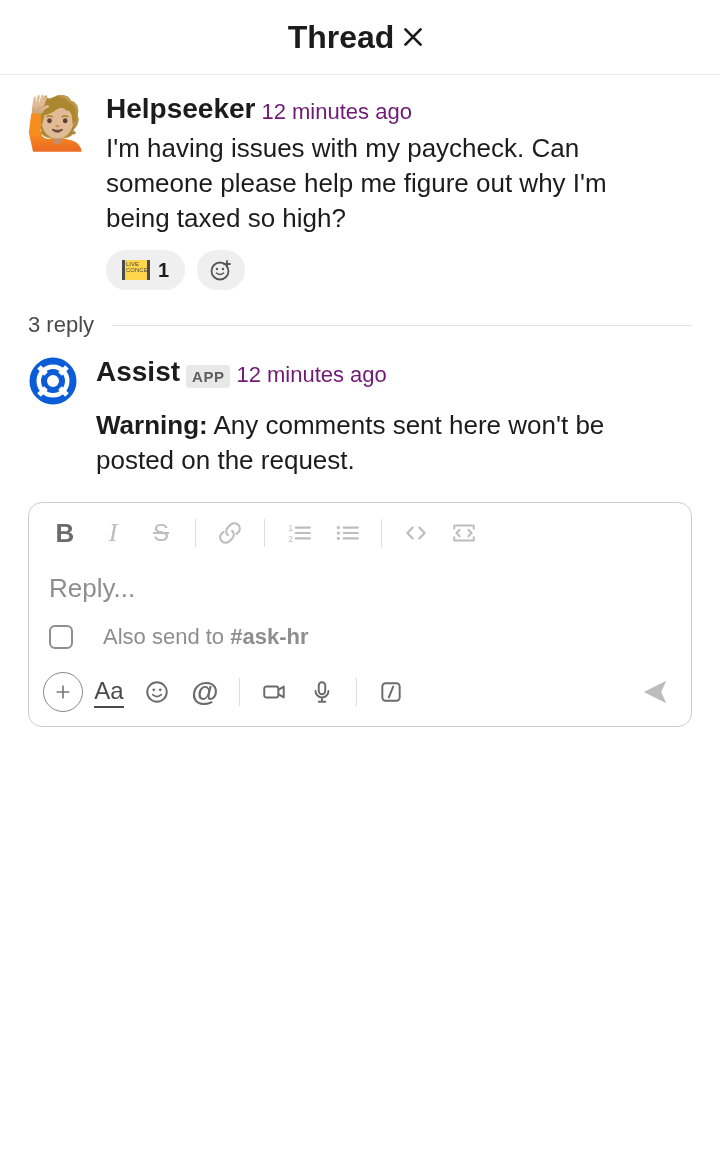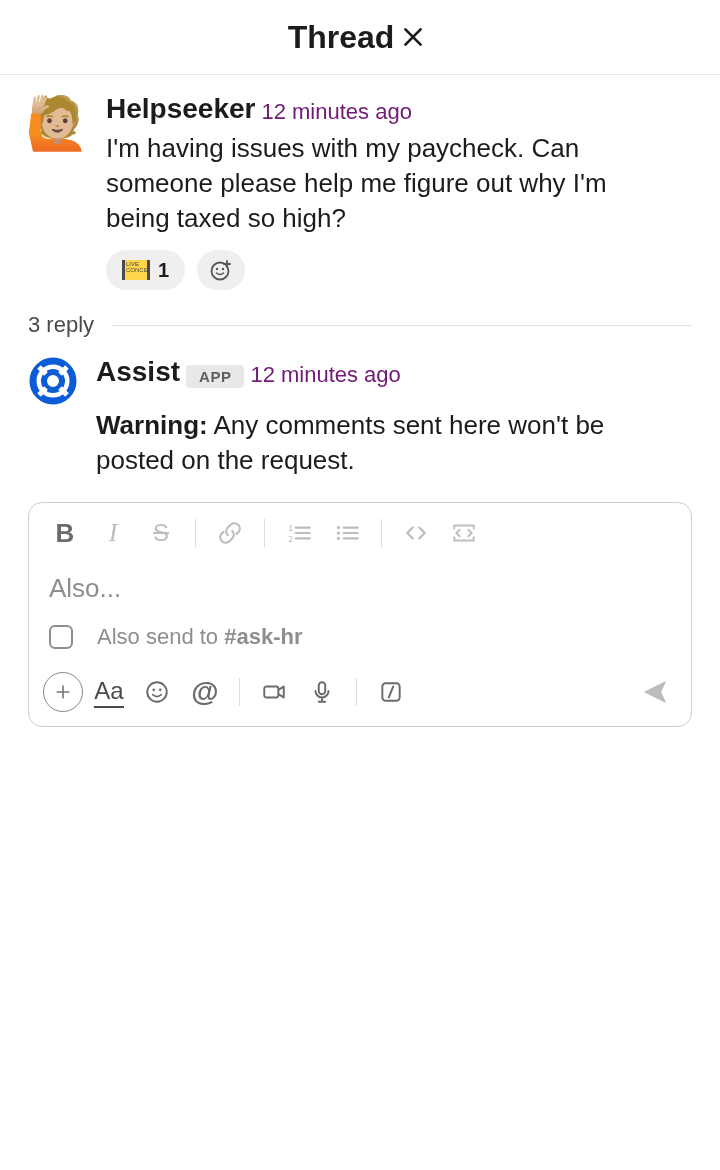--- a/index.html
+++ b/index.html
@@ -69,21 +69,21 @@
   }
   .author {
     font-size: 28px;
     font-weight: 800;
   }
   .app-badge {
     background: #e8e8e8;
     color: #5e5e5e;
     font-size: 15px;
     font-weight: 700;
-    padding: 3px 13px;
+    padding: 3px 6px;
     border-radius: 4px;
     letter-spacing: 0.5px;
   }
   .timestamp {
     font-size: 22px;
     color: #701a75;
   }
   .msg-text {
     font-size: 26px;
     line-height: 1.35;
@@ -163,21 +163,21 @@
 
   .reply-input {
     padding: 10px 20px 20px 20px;
     min-height: 60px;
     font-size: 26px;
     color: #8e8e8e;
     outline: none;
   }
 
   .also-send-row {
-    display:flex;align-items:center;gap:24px;
+    display:flex;align-items:center;gap:30px;
     padding: 0 20px 14px 20px;
     font-size: 22px;
     color:#8e8e8e;
   }
   .checkbox {
     width: 24px; height: 24px;
     border: 2px solid #8e8e8e;
     border-radius: 6px;
     cursor:pointer;
   }
@@ -304,21 +304,21 @@
             <path d="M9 7 L4 12 L9 17 M15 7 L20 12 L15 17" stroke="currentColor" stroke-width="2" fill="none" stroke-linecap="round" stroke-linejoin="round"></path>
           </svg>
       </div>
       <div class="tool-btn">
         <svg viewBox="0 0 24 24" style="color:#bdbdbd">
           <path d="M8 9 L5 12 L8 15 M16 9 L19 12 L16 15" stroke="currentColor" stroke-width="1.8" fill="none" stroke-linecap="round" stroke-linejoin="round"></path>
           <path d="M4 5 H20 M4 19 H20 M3 5 V8 M21 5 V8 M3 19 V16 M21 19 V16" stroke="currentColor" stroke-width="1.8" fill="none" stroke-linecap="round"></path>
         </svg>
       </div>
     </div>
-    <div class="reply-input">Also...</div>
+    <div class="reply-input">Reply...</div>
     <div class="also-send-row">
       <div class="checkbox"></div>
       <span>
         <span>Also send to </span><span class="channel-ref">#ask-hr</span>
       </span>
     </div>
     <div class="bottom-toolbar">
       <div class="plus-btn">
         <svg viewBox="0 0 24 24">
             <path d="M12 5 V19 M5 12 H19" stroke="currentColor" stroke-width="2" stroke-linecap="round"></path>

